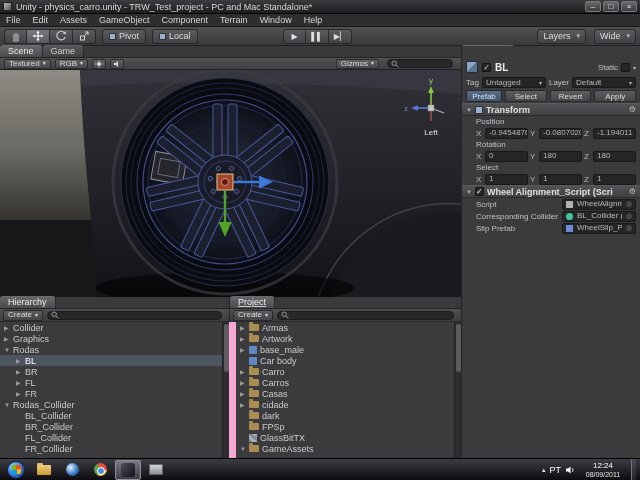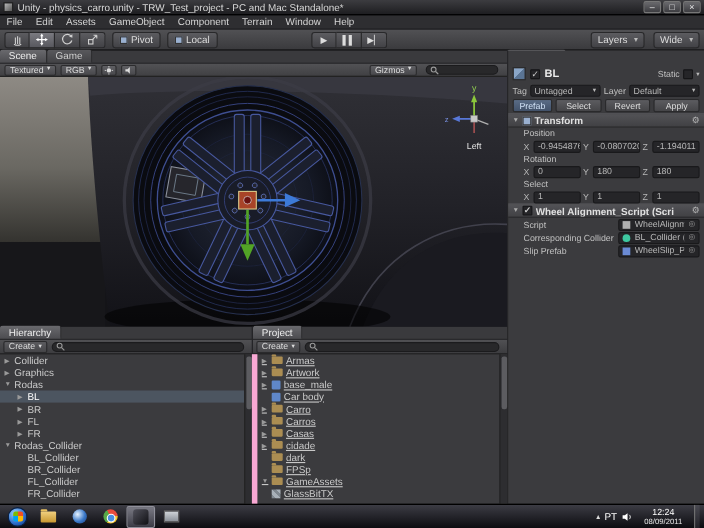--- a/index.html
+++ b/index.html
@@ -111,24 +111,24 @@
   .obj-ic { width:7px; height:7px; flex:0 0 auto; }
   .script-icon { background:#b0b0b0; }
   .collider-icon { background:#3ec8a0; border-radius:50%; }
   .prefab-icon { background:#6a8ad4; }
   .sel-dot { margin-left:auto; color:#999; font-size:7px; }
 
   
   #hier-tabs { left:0; top:297px; width:229px; }
   #hier-toolbar { left:0; top:309px; width:229px; }
   #hier-list { position:absolute; left:0; top:322px; width:229px; height:136px; background:#3b3b3e; overflow:hidden; }
-  #proj-tabs { left:229px; top:297px; width:232px; border-left:1px solid #242427; }
+  #proj-tabs { left:229px; top:297px; width:232px; border-left:1px solid #242427;text-decoration:underline; }
   #proj-toolbar { left:229px; top:309px; width:232px; border-left:1px solid #242427; }
   #proj-list { position:absolute; left:229px; top:322px; width:232px; height:136px; background:#3b3b3e;
-    overflow:hidden; border-left:5px solid #f9a8d4;text-decoration:underline; }
+    overflow:hidden; border-left:7px solid #f9a8d4; }
   .hrow { display:flex; align-items:center; height:11px; font-size:9px; color:#cacaca; padding-left:4px; }
   .hrow.ind1 { padding-left:16px; }
   .hrow.sel { background:#4c5560; color:#fff; }
   .arr { width:9px; font-size:6px; color:#9a9a9a; flex:0 0 9px; }
   .pi { width:10px; height:8px; margin-right:3px; flex:0 0 auto; }
   .folder-icon { height:7px; background:#ab8d52; border-radius:1px; position:relative; }
   .folder-icon::before { content:""; position:absolute; top:-2px; left:0; width:4px; height:2px;
     background:#ab8d52; border-radius:1px 1px 0 0; }
   .mesh-icon { width:8px; height:8px; background:#5f87c8; border-radius:1px; }
   .texture-icon { width:8px; height:8px;
@@ -645,28 +645,28 @@
       <span class="arr"></span>
       <span class="pi folder-icon"></span>
       <span>dark</span>
     </div>
   <div class="hrow">
       <span class="arr"></span>
       <span class="pi folder-icon"></span>
       <span>FPSp</span>
     </div>
   <div class="hrow">
-      <span class="arr">▼</span>
-      <span class="pi folder-icon"></span>
-      <span>GameAssets</span>
-    </div>
-  <div class="hrow">
       <span class="arr"></span>
       <span class="pi texture-icon"></span>
       <span>GlassBitTX</span>
+    </div>
+  <div class="hrow">
+      <span class="arr">▼</span>
+      <span class="pi folder-icon"></span>
+      <span>GameAssets</span>
     </div>
 </div>
 <div class="vscroll" style="left:454px">
     <div class="vthumb"></div>
   </div>
 
 <div id="taskbar">
   <div class="orb">
       <div class="orb-flag"></div>
     </div>

